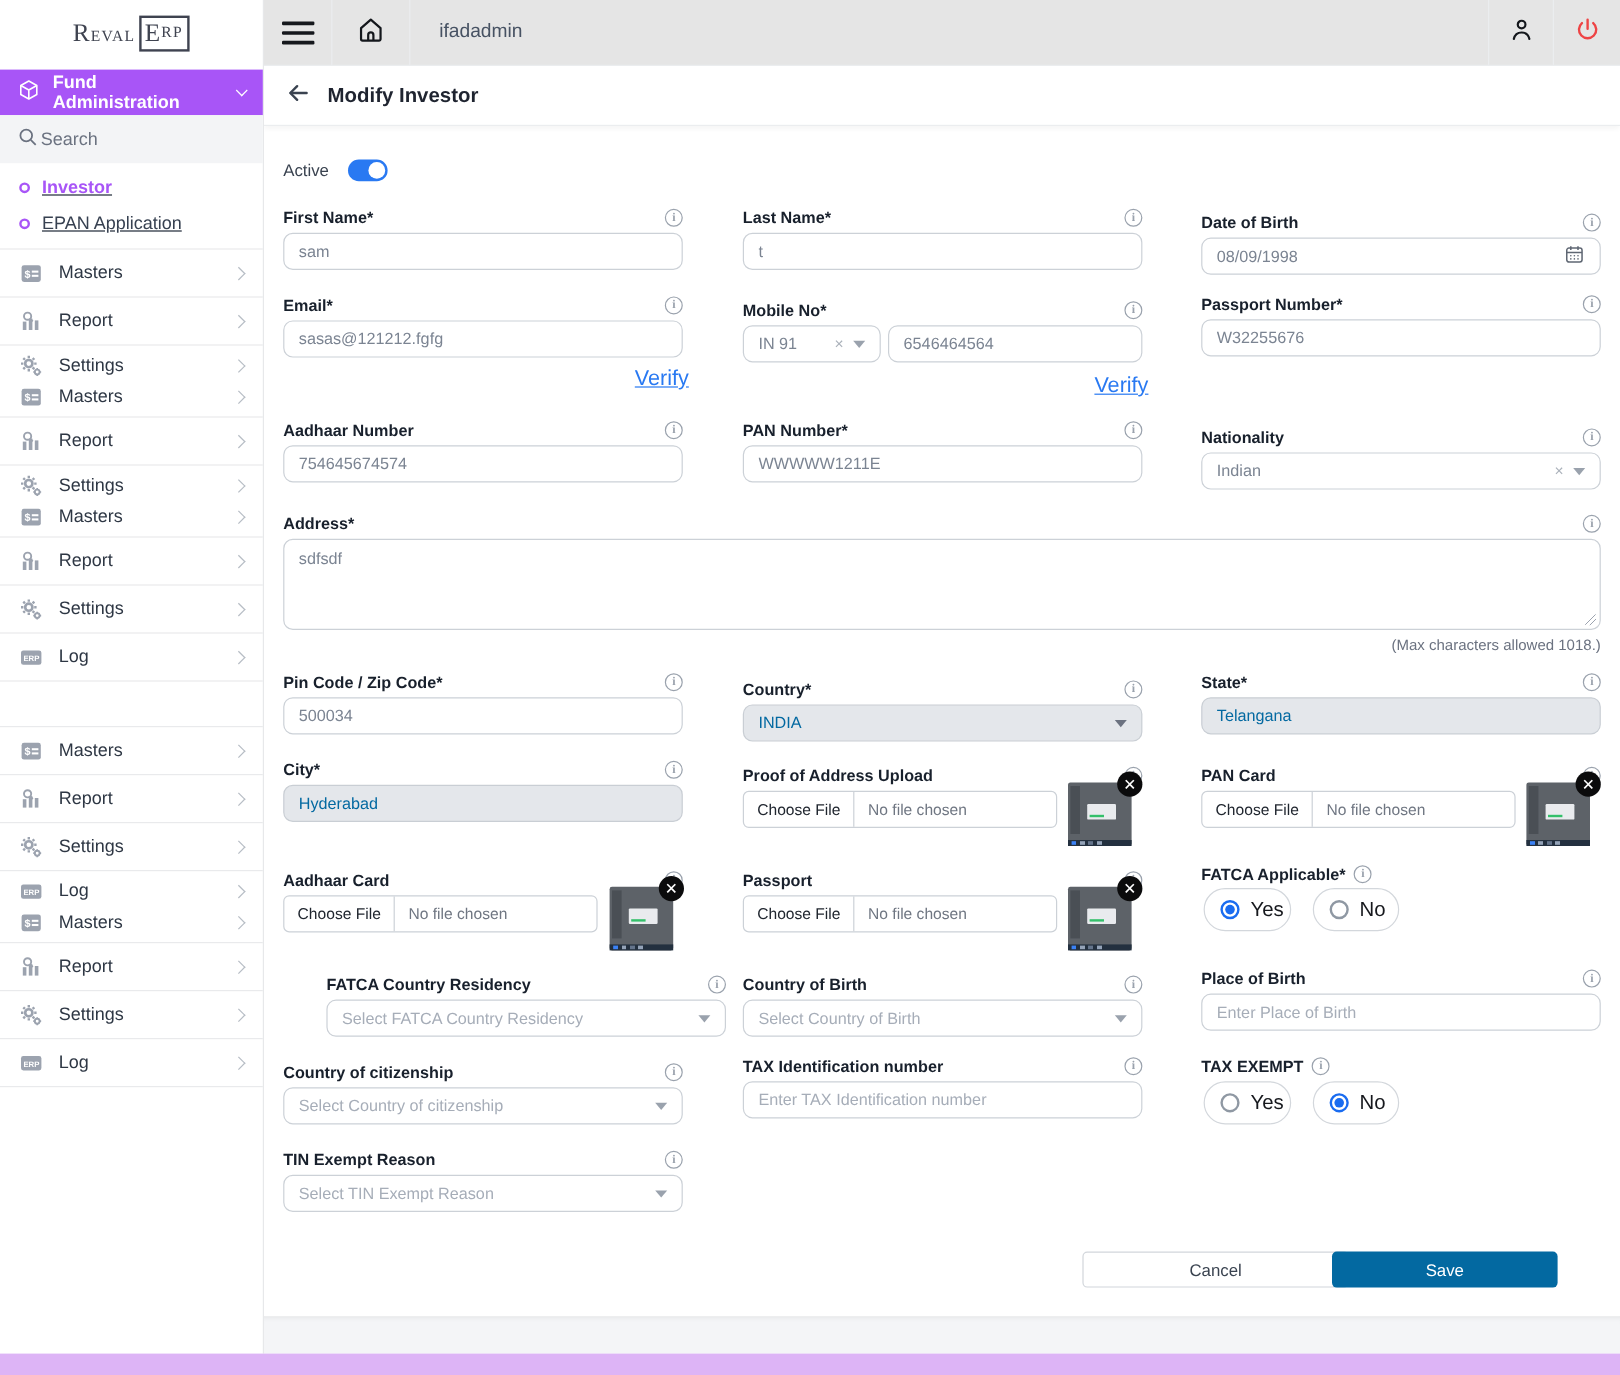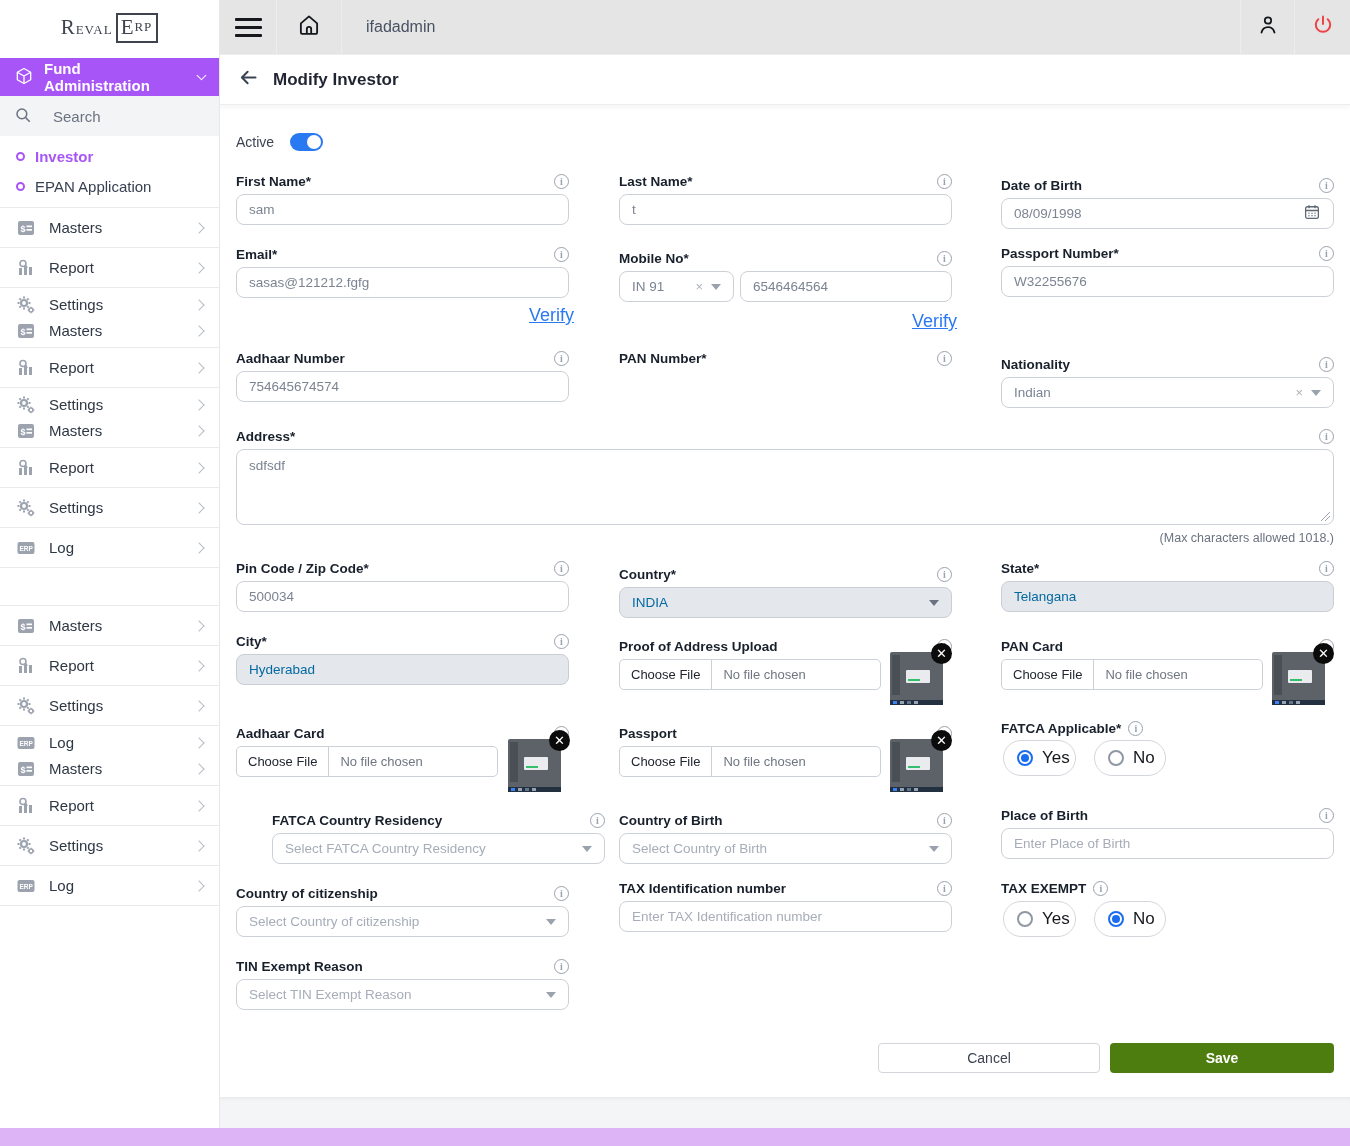--- a/index.html
+++ b/index.html
@@ -7,22 +7,22 @@
   body { font-family:"Liberation Sans", sans-serif; background:#fff; position:relative; overflow:hidden; color:#1f2937; }
 
   
   .sidebar { position:absolute; left:0; top:0; width:220px; bottom:18px; background:#fff; border-right:1px solid #e7e8ea; z-index:3; }
   .logo-area { height:55px; display:flex; align-items:center; justify-content:center; }
   .logo { font-family:"Liberation Serif", serif; color:#3f4350; letter-spacing:1px; font-size:13px; display:flex; align-items:center; }
   .logo .big { font-size:21px; }
   .logo .boxed { border:2px solid #3f4350; padding:0 4px 1px 3px; margin-left:3px; display:inline-flex; align-items:center; }
   .module-header { margin-top:3px; background:#a855f7; color:#fff; height:38px; display:flex; align-items:center; gap:10px; padding:0 14px; font-weight:bold; font-size:15px; }
   .module-header .chev-down { width:7px; height:7px; border-left:1.8px solid #fff; border-bottom:1.8px solid #fff; transform:rotate(-45deg); margin-left:6px; margin-top:-3px; }
-  .search-row { background:#f3f4f6; height:40px; display:flex; align-items:center; gap:21px; padding:0 14px; color:#6b7280; font-size:15px; }
-  .subnav { padding:5px 0 0 0; }
+  .search-row { background:#f3f4f6; height:40px; display:flex; align-items:center; gap:2px; padding:0 14px; color:#6b7280; font-size:15px; }
+  .subnav { padding:5px 0 0 0;text-decoration:underline; }
   .sublink { height:30px; display:flex; align-items:center; gap:10px; padding:0 16px; font-size:15px; }
   .sublink .dot { width:9px; height:9px; border:2px solid #a855f7; border-radius:50%; background:#fff; flex:none; }
   .sublink.active { color:#a855f7; font-weight:bold; }
   .sublink.normal { color:#374151; }
   .menu { margin-top:6px; border-top:1px solid #e9eaec; }
   .menu-row { border-bottom:1px solid #e9eaec; display:flex; flex-direction:column; justify-content:center; }
   .menu-row.single { height:40px; }
   .menu-row.double { height:60px; }
   .menu-row.gap { height:38px; border-bottom:1px solid #e9eaec; }
   .menu-line { display:flex; align-items:center; height:26px; padding:0 16px; gap:13px; }
@@ -77,21 +77,21 @@
   .pill { position:absolute; height:36px; border:1px solid #d3d7dc; border-radius:18px; display:flex; align-items:center; gap:9px; padding:0 13px; font-size:17px; color:#16181d; background:#fff; }
   .radio { width:16px; height:16px; border-radius:50%; border:2px solid #8f98a3; background:#fff; position:relative; flex:none; }
   .radio.sel { border-color:#1a6cf0; }
   .radio.sel::after { content:""; position:absolute; inset:2px; background:#1a6cf0; border-radius:50%; }
   .active-row { position:absolute; left:16px; top:28px; display:flex; align-items:center; gap:16px; }
   .active-label { font-size:14px; color:#3a4350; }
   .toggle { width:33px; height:18px; background:#2979f2; border-radius:10px; position:relative; }
   .toggle .knob { position:absolute; right:2px; top:2px; width:14px; height:14px; border-radius:50%; background:#fff; }
   .btn { position:absolute; height:30px; border-radius:4px; display:flex; align-items:center; justify-content:center; font-size:14px; }
   .btn.cancel { width:222px; background:#fff; border:1px solid #d2d6db; color:#3a4350; }
-  .btn.save { width:224px; background:#4d7c0f; color:#fff; font-weight:bold; border:none; }
+  .btn.save { width:188px; background:#0369a1; color:#fff; font-weight:normal; border:none; }
 
   
   .content-footer { position:absolute; left:220px; right:0; bottom:18px; height:31px; background:#f4f5f7; box-shadow:inset 0 4px 4px -3px rgba(0,0,0,0.07); z-index:1; }
   .purple-bar { position:absolute; left:0; right:0; bottom:0; height:18px; background:#ddb4f6; z-index:4; }
 </style>
 </head>
 <body>
 
 <div class="sidebar">
   <div class="logo-area">
@@ -590,20 +590,23 @@
       </div>
     <div class="f-input">
         <span class="val">754645674574</span>
       </div>
   </div>
   <div class="fld" style="left:399px; top:245px; width:333px;">
     <div class="lrow">
         <span class="f-label">PAN Number*</span>
         <span class="info">i</span>
       </div>
+    <div class="f-input">
+        <span class="val">WWWWW1211E</span>
+      </div>
   </div>
   <div class="fld" style="left:781px; top:251px; width:333px;">
     <div class="lrow">
         <span class="f-label">Nationality</span>
         <span class="info">i</span>
       </div>
     <div class="f-input">
         <span class="val">Indian</span>
         <span class="xmark">×</span>
         <span class="caret"></span>
@@ -805,18 +808,18 @@
     <div class="lrow">
         <span class="f-label">TIN Exempt Reason</span>
         <span class="info">i</span>
       </div>
     <div class="f-input">
         <span class="ph">Select TIN Exempt Reason</span>
         <span class="caret"></span>
       </div>
   </div>
 
-  <div class="btn cancel" style="left:658px; top:938px;">Cancel</div>
+  <div class="btn cancel" style="left:682px; top:938px;">Cancel</div>
   <div class="btn save" style="left:890px; top:938px;">Save</div>
 </div>
 
 <div class="content-footer"></div>
 <div class="purple-bar"></div>
 
 </body></html>

